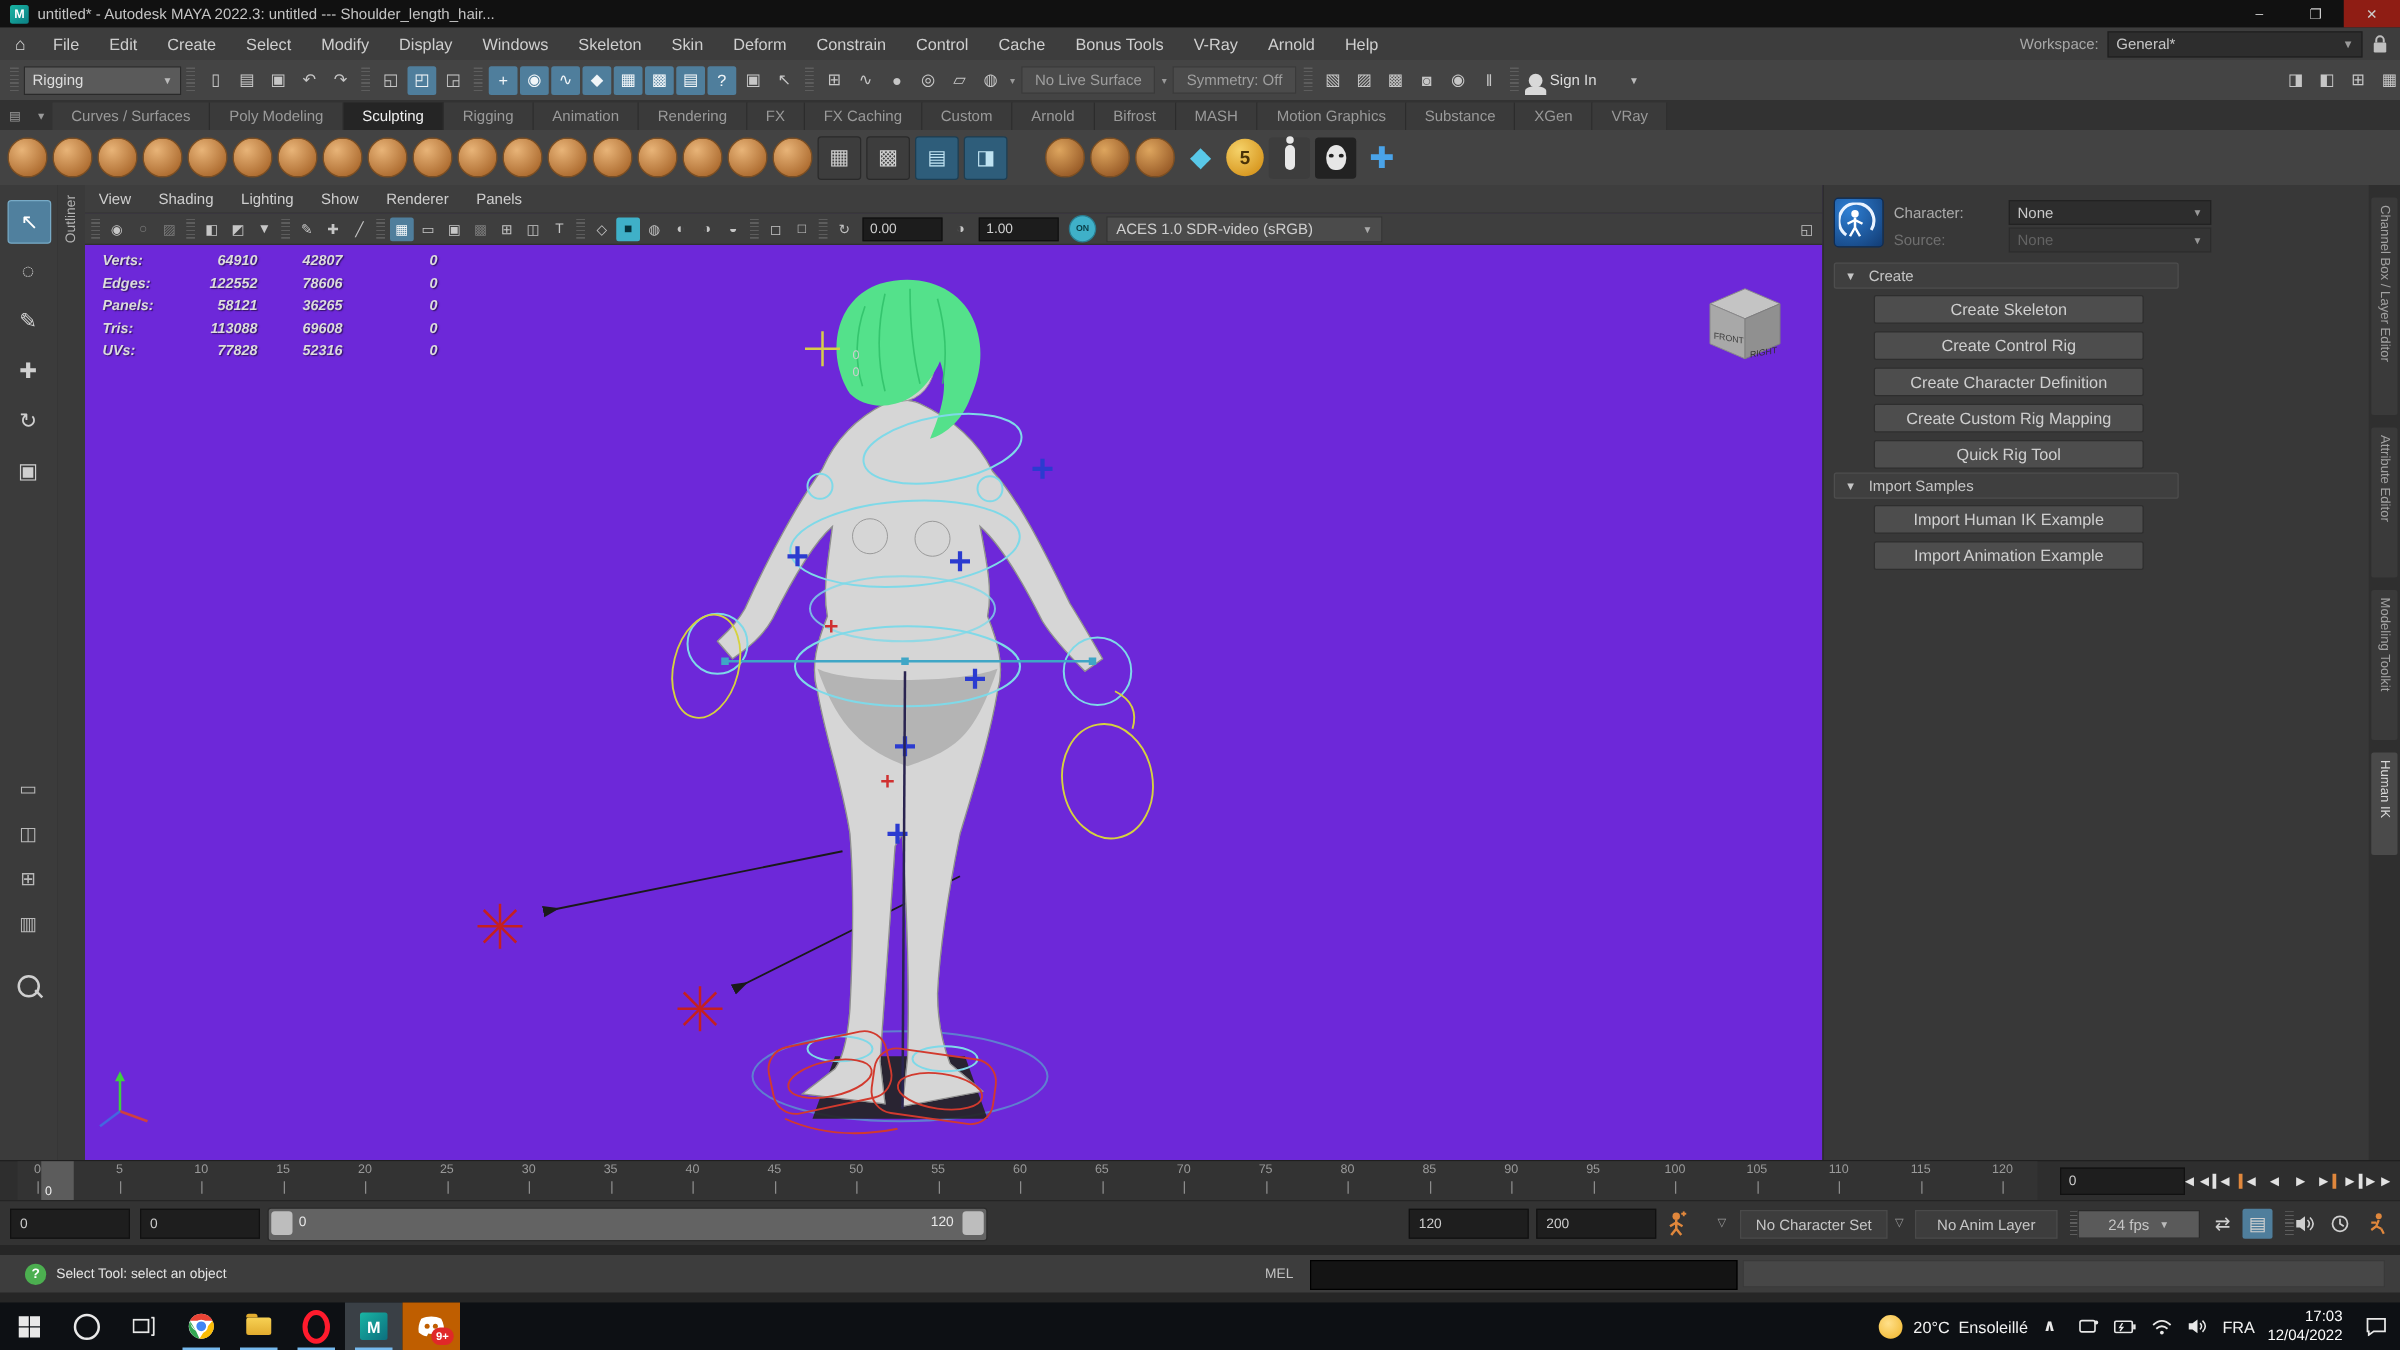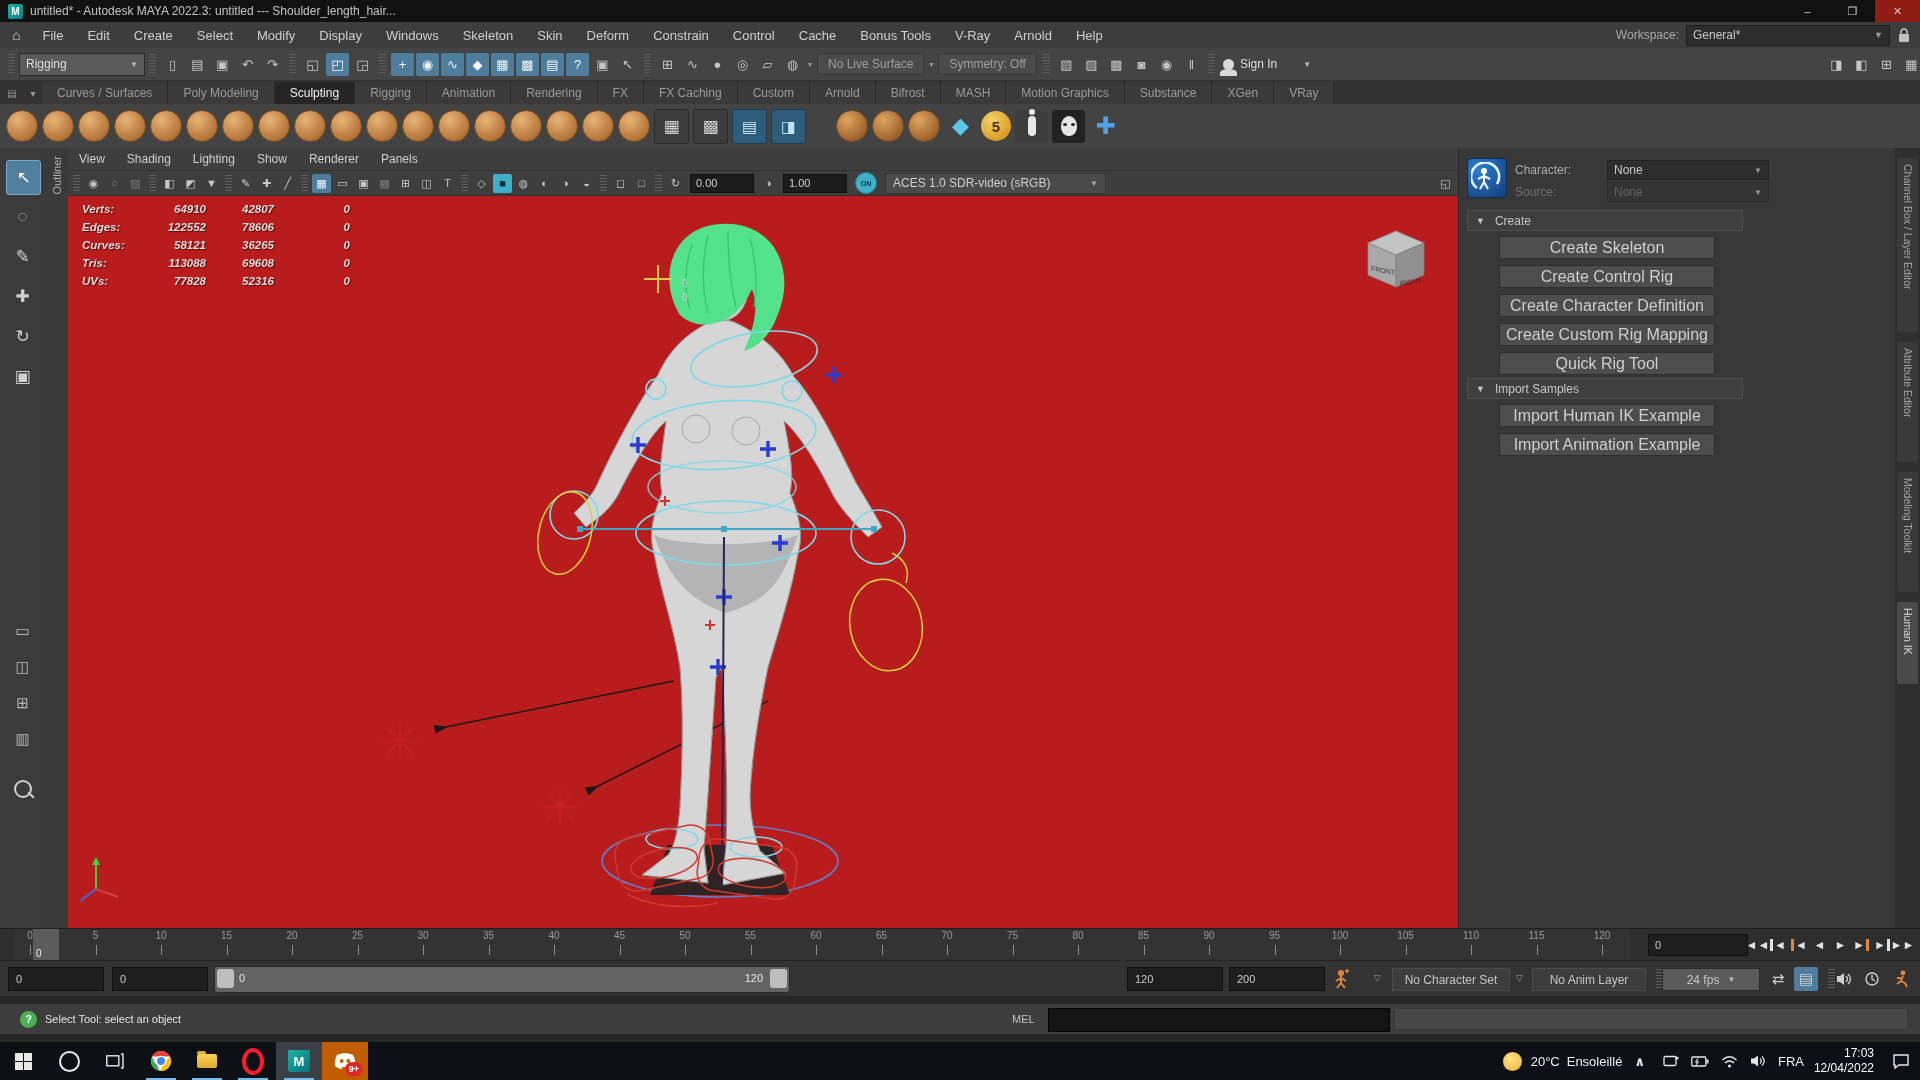--- a/index.html
+++ b/index.html
@@ -72,21 +72,21 @@
   .tool.on{background:#50809e;color:#fff;border:1px solid #77aac6;}
   .tool.small{height:26px;font-size:15px;color:#b8b8b8;}
   .mag{width:14px;height:14px;border:2px solid #cfcfcf;border-radius:50%;position:relative;}
   .mag:after{content:"";position:absolute;left:11px;top:12px;width:8px;height:2px;background:#cfcfcf;transform:rotate(45deg);}
 
   
   #outlinerstrip{left:46px;top:148px;width:22px;height:780px;background:#3a3a3a;border-right:1px solid #2c2c2c;}
   #outlinerstrip span{writing-mode:vertical-rl;transform:rotate(180deg);font-size:11px;color:#b4b4b4;margin:8px 0 0 5px;display:inline-block;}
 
   
-  #viewport{left:68px;top:148px;width:1390px;height:780px;background:#b91c1c;}
+  #viewport{left:68px;top:148px;width:1390px;height:780px;background:#6d28d9;}
   #panelmenu{height:22px;background:#3e3e3e;display:flex;align-items:center;font-size:12px;border-bottom:1px solid #333;}
   #panelmenu div{padding:0 11px;color:#cfcfcf;}
   #vptoolbar{height:24px;background:#3e3e3e;display:flex;align-items:center;border-bottom:1px solid #2f2f2f;padding:0 2px;}
   #vptoolbar .sl-i{width:19px;height:19px;font-size:11px;}
   #vptoolbar .sl-i.cyan{background:#3fb0c8;color:#06323c;}
   #vptoolbar .grip{height:16px;margin:0 3px;}
   .vp-fld{width:52px;height:17px;background:#1c1c1c;border:1px solid #101010;color:#d0d0d0;font-size:11px;display:flex;align-items:center;padding:0 5px;margin:0 4px;}
   .vp-badge{width:20px;height:20px;border-radius:50%;background:#3fb0c8;color:#083a44;font-size:7px;font-weight:bold;display:flex;align-items:center;justify-content:center;margin:0 4px;border:1px solid #2a7d91;}
   .vp-dd{width:205px;height:19px;background:#4b4b4b;border:1px solid #333;display:flex;align-items:center;font-size:12px;color:#cfcfcf;padding:0 7px;margin:0 4px;}
   .vp-dd .caret{margin-left:auto;font-size:8px;color:#aaa;}
@@ -102,21 +102,21 @@
   .hikrow{position:absolute;left:56px;display:flex;align-items:center;font-size:12px;}
   .hiklab{width:86px;color:#ababab;padding-right:6px;}
   .hikdd{width:148px;height:18px;background:#2d2d2d;border:1px solid #222;display:flex;align-items:center;padding:0 6px;color:#c8c8c8;}
   .hikdd .caret{margin-left:auto;font-size:8px;color:#999;}
   .hikrow.dim .hiklab{color:#6f6f6f;}
   .hikdd.dim{background:#343434;color:#636363;border-color:#2c2c2c;}
   .hiksec{position:absolute;left:8px;width:274px;height:19px;background:#3f3f3f;border:1px solid #4e4e4e;border-radius:2px;
      display:flex;align-items:center;font-size:12px;color:#c6c6c6;}
   .hiksec .tri{font-size:9px;margin:0 10px 0 8px;color:#c6c6c6;}
   .hikbtn{position:absolute;left:40px;width:214px;height:21px;background:#4d4d4d;border:1px solid #2e2e2e;border-radius:2px;
-     display:flex;align-items:center;justify-content:center;font-size:16px;color:#cfcfcf;}
+     display:flex;align-items:center;justify-content:center;font-size:13px;color:#cfcfcf;}
 
   
   #righttabs{left:1895px;top:148px;width:25px;height:780px;background:#2f2f2f;}
   .rtab{position:absolute;left:2px;width:21px;background:#3a3a3a;border-radius:2px;display:flex;align-items:flex-start;justify-content:center;}
   .rtab span{writing-mode:vertical-rl;font-size:10.5px;color:#a2a2a2;padding:6px 0;}
   .rtab.active{background:#4a4a4a;}
   .rtab.active span{color:#d8d8d8;}
 
   
   #timerow{left:0;top:928px;width:1920px;height:32px;background:#2e2e2e;border-top:1px solid #1f1f1f;}
@@ -550,21 +550,21 @@
 
     <div id="hud">
         <div class="lab">Verts:</div>
         <div class="num">64910</div>
         <div class="num">42807</div>
         <div class="num">0</div>
         <div class="lab">Edges:</div>
         <div class="num">122552</div>
         <div class="num">78606</div>
         <div class="num">0</div>
-        <div class="lab">Curves:</div>
+        <div class="lab">Panels:</div>
         <div class="num">58121</div>
         <div class="num">36265</div>
         <div class="num">0</div>
         <div class="lab">Tris:</div>
         <div class="num">113088</div>
         <div class="num">69608</div>
         <div class="num">0</div>
         <div class="lab">UVs:</div>
         <div class="num">77828</div>
         <div class="num">52316</div>

